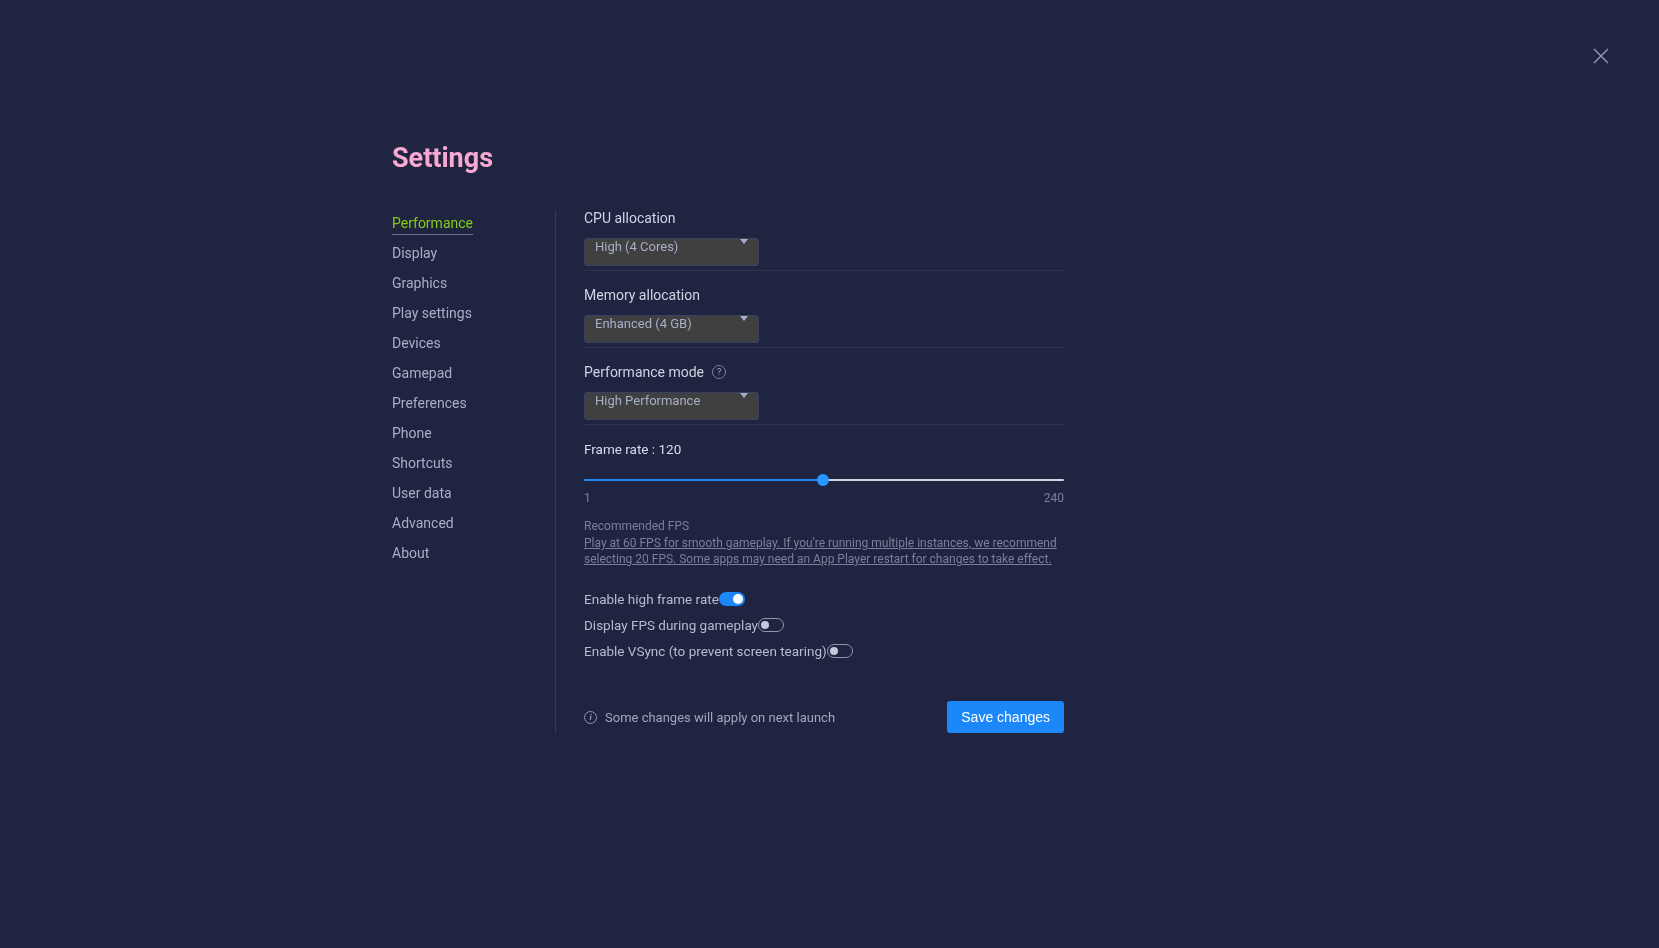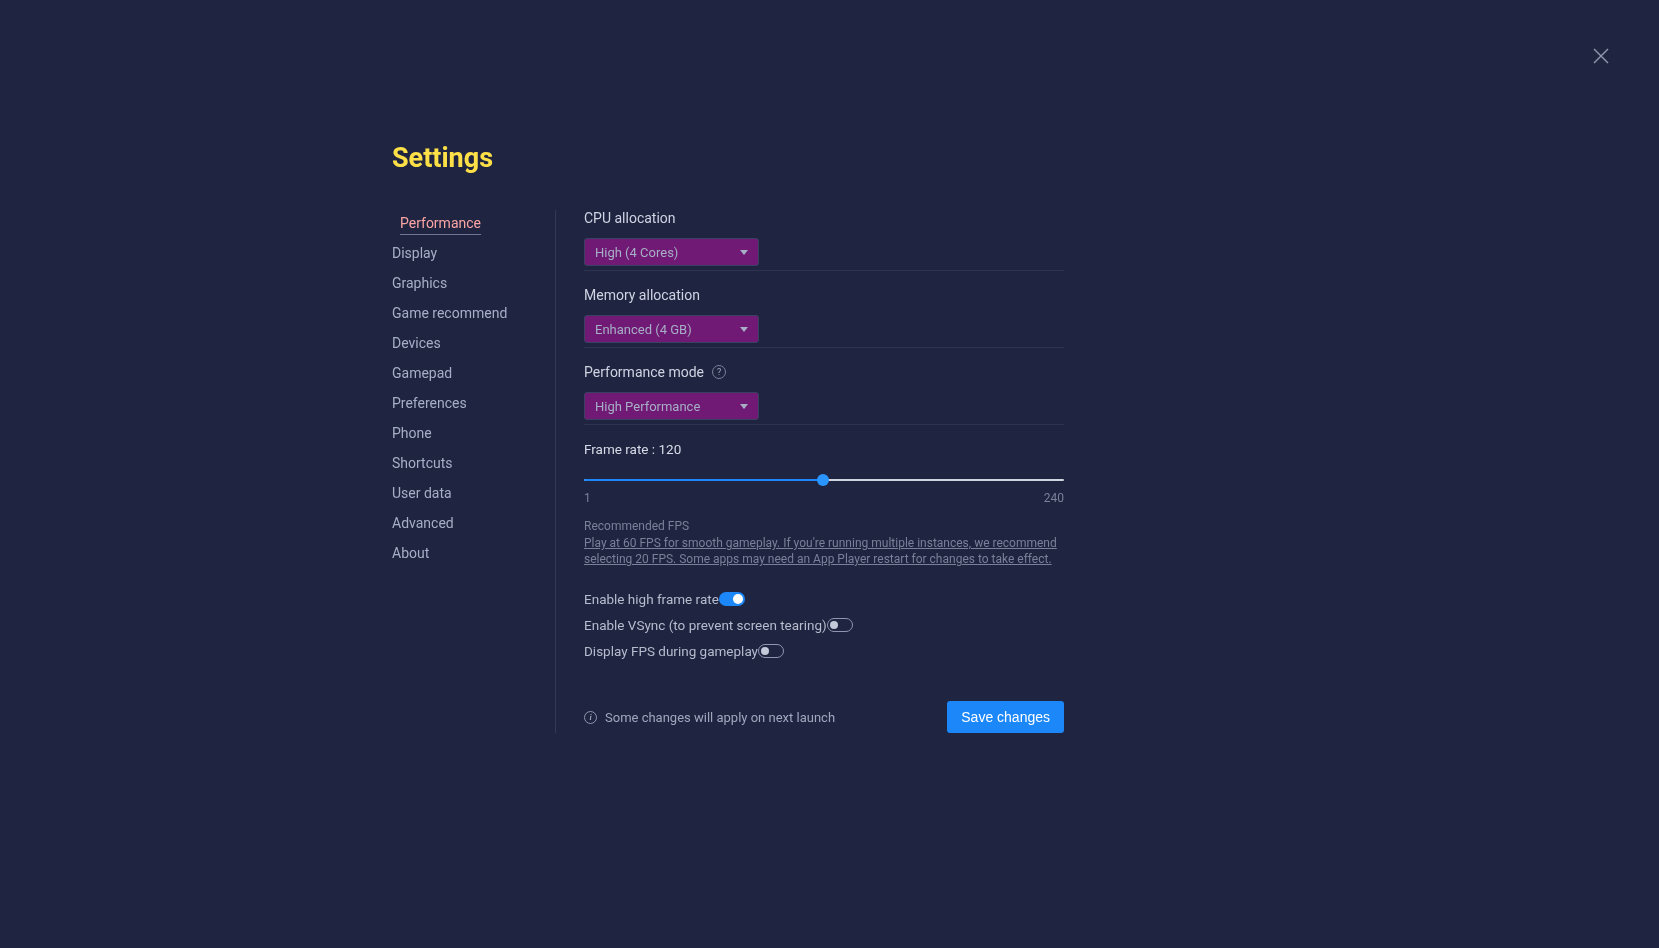--- a/index.html
+++ b/index.html
@@ -24,21 +24,21 @@
   .close-btn svg { width: 16px; height: 16px; }
 
   .container {
     position: absolute;
     left: 392px;
     top: 142px;
     width: 672px;
   }
 
   h1.title {
-    color: #fde047;
+    color: #f9a8d4;
     font-size: 27px;
     font-weight: 700;
     margin-bottom: 36px;
   }
 
   .body {
     display: flex;
   }
 
   .sidebar {
@@ -48,22 +48,21 @@
   }
   .sidebar-item {
     display: block;
     font-size: 14px;
     color: #a7afc6;
     padding: 5px 0 6px 0;
     margin-bottom: 3px;
     cursor: pointer;
   }
   .sidebar-item.active {
-    color: #fca5a5;
-    margin-left: 8px;
+    color: #84cc16;
   }
   .sidebar-item.active span {
     border-bottom: 1px solid #6f7690;
     padding-bottom: 3px;
   }
 
   .content {
     flex: 1;
     padding-left: 28px;
   }
@@ -86,27 +85,27 @@
   .section-sublabel {
     font-size: 12px;
     color: #7a8099;
     margin-top: -8px;
     margin-bottom: 12px;
   }
 
   .select {
     width: 175px;
     height: 28px;
-    background: #701a75;
+    background: #404040;
     border: 1px solid #3a4160;
     border-radius: 3px;
     color: #a7afc6;
     font-size: 13px;
     display: flex;
-    align-items: center;
+    align-items: flex-start;
     justify-content: space-between;
     padding: 0 10px;
     cursor: pointer;
   }
   .select .caret {
     width: 0; height: 0;
     border-left: 4px solid transparent;
     border-right: 4px solid transparent;
     border-top: 5px solid #a7afc6;
   }
@@ -252,21 +251,21 @@
 </div>
 
 <div class="container">
   <h1 class="title">Settings</h1>
 
   <div class="body">
     <nav class="sidebar">
       <div class="sidebar-item active"><span>Performance</span></div>
       <div class="sidebar-item"><span>Display</span></div>
       <div class="sidebar-item"><span>Graphics</span></div>
-      <div class="sidebar-item"><span>Game recommend</span></div>
+      <div class="sidebar-item"><span>Play settings</span></div>
       <div class="sidebar-item"><span>Devices</span></div>
       <div class="sidebar-item"><span>Gamepad</span></div>
       <div class="sidebar-item"><span>Preferences</span></div>
       <div class="sidebar-item"><span>Phone</span></div>
       <div class="sidebar-item"><span>Shortcuts</span></div>
       <div class="sidebar-item"><span>User data</span></div>
       <div class="sidebar-item"><span>Advanced</span></div>
       <div class="sidebar-item"><span>About</span></div>
     </nav>
 
@@ -315,31 +314,31 @@
         <div class="fps-note-title">Recommended FPS</div>
         <div class="fps-note-body">Play at 60 FPS for smooth gameplay. If you're running multiple instances, we recommend selecting 20 FPS. Some apps may need an App Player restart for changes to take effect.</div>
 
         <div class="toggle-row">
           <span>Enable high frame rate</span>
           <div class="toggle on">
               <div class="knob"></div>
             </div>
         </div>
         <div class="toggle-row">
+          <span>Display FPS during gameplay</span>
+          <div class="toggle off">
+              <div class="knob"></div>
+            </div>
+        </div>
+        <div class="toggle-row">
           <span>Enable VSync (to prevent screen tearing)</span>
           <div class="toggle off">
               <div class="knob"></div>
             </div>
         </div>
-        <div class="toggle-row">
-          <span>Display FPS during gameplay</span>
-          <div class="toggle off">
-              <div class="knob"></div>
-            </div>
-        </div>
       </div>
 
       <div class="footer">
         <div class="footer-note">
           <span class="info-icon-outline">i</span>
           <span>Some changes will apply on next launch</span>
         </div>
         <button class="save-btn">Save changes</button>
       </div>
 

